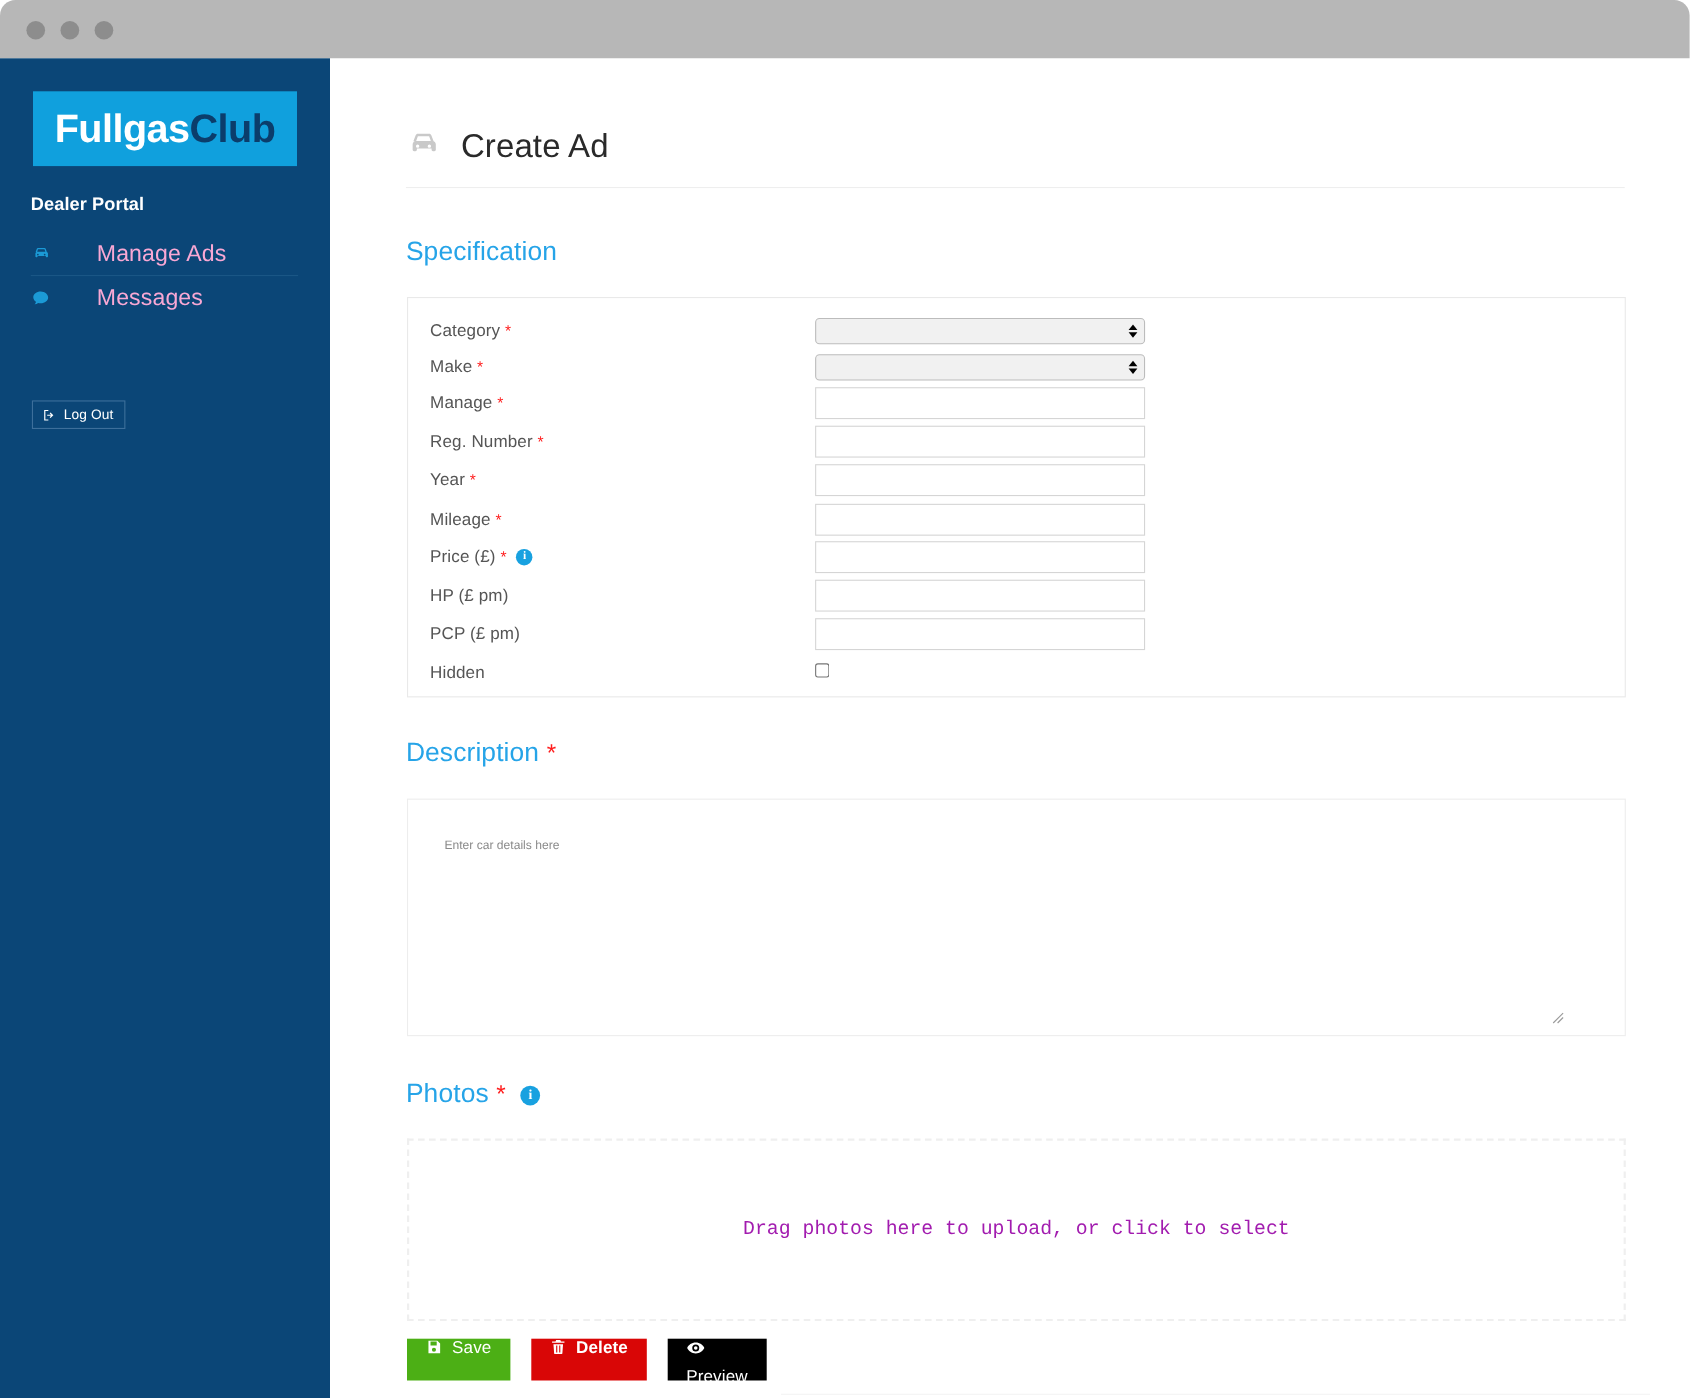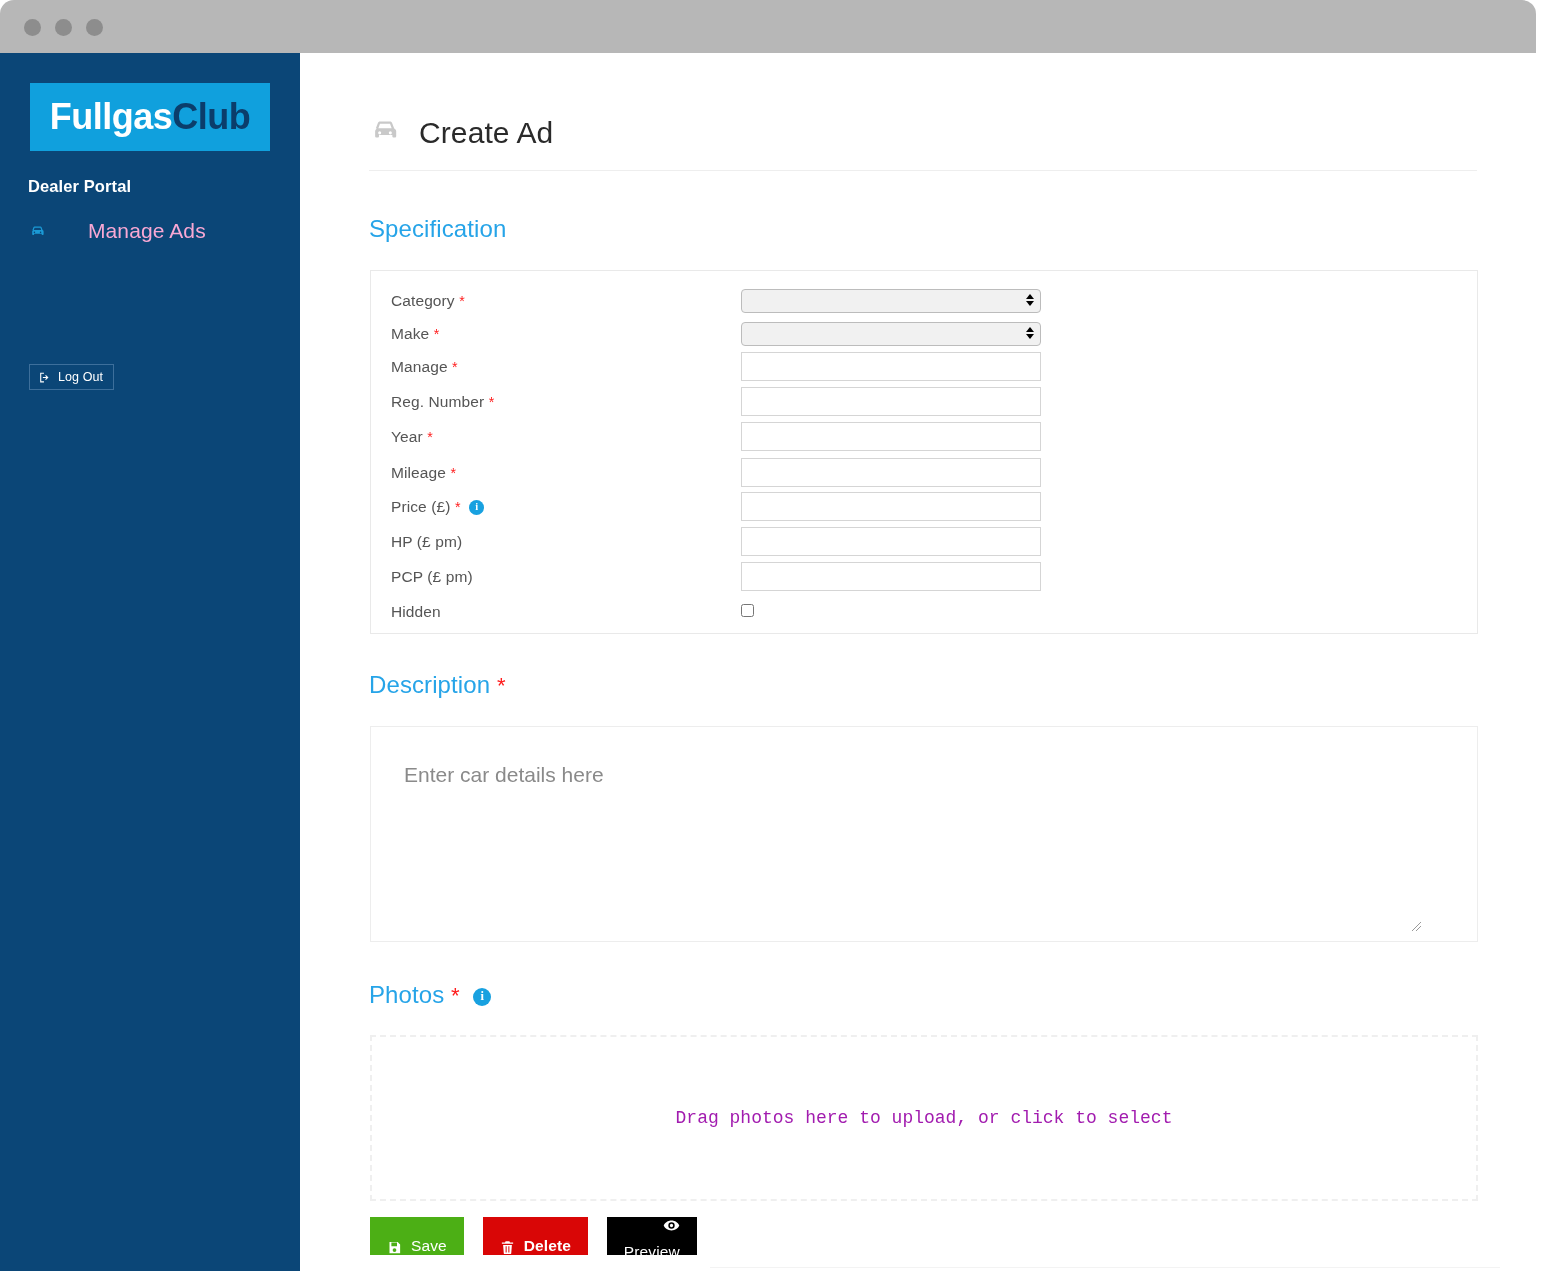--- a/index.html
+++ b/index.html
@@ -257,21 +257,21 @@
   
   .desc-area {
     position: absolute;
     left: 70px; top: 657px;
     width: 1108px;
     height: 216px;
     border: 1px solid #ededed;
     background: #ffffff;
     resize: none;
     padding: 36px 0 0 33px;
-    font-size: 21px;
+    font-size: 11px;
     font-family: "Liberation Sans", sans-serif;
     color: #333;
     outline: none;
   }
   .desc-area::placeholder { color: #8a8a8a; }
   .resize-grip {
     position: absolute;
     left: 1110px; top: 849px;
     width: 12px; height: 12px;
     pointer-events: none;
@@ -301,21 +301,21 @@
     display: flex;
     gap: 19px;
   }
   .btn {
     height: 38px;
     border: none;
     color: #ffffff;
     font-size: 15.5px;
     font-family: "Liberation Sans", sans-serif;
     display: inline-flex;
-    align-items: flex-end;
+    align-items: flex-start;
     gap: 9px;
     padding: 0 17px;
     cursor: pointer;
     letter-spacing: 0.1px;
   }
   .btn svg { display: block; }
   .btn-save    { background: #4caf15; }
   .btn-delete  { background: #d90606; font-weight: bold; }
   .btn-preview { background: #000000; flex-direction: column; }
 
@@ -353,20 +353,28 @@
       <div class="nav-item">
         <span class="nav-icon">
           <svg width="19" height="19" viewBox="0 0 24 24" fill="currentColor">
               <path d="M5.6 10.2 6.9 6.6c.2-.6.8-1 1.4-1h7.4c.6 0 1.2.4 1.4 1l1.3 3.6c.8.3 1.3 1 1.3 1.9v3.3c0 .5-.4.9-.9.9h-.7c-.5 0-.9-.4-.9-.9v-.7H7.8v.7c0 .5-.4.9-.9.9h-.7c-.5 0-.9-.4-.9-.9v-3.3c0-.9.5-1.6 1.3-1.9zm1.7-.2h9.4l-1-2.8H8.3l-1 2.8zm.8 2.1a1 1 0 1 0 0 2 1 1 0 0 0 0-2zm7.8 0a1 1 0 1 0 0 2 1 1 0 0 0 0-2z"></path>
             </svg>
         </span>
         <span class="nav-label">Manage Ads</span>
       </div>
 
 
+      <div class="nav-item">
+        <span class="nav-icon">
+          <svg width="18" height="18" viewBox="0 0 24 24" fill="currentColor">
+              <path d="M12 4C6.9 4 3 7.1 3 11c0 2.2 1.3 4.2 3.3 5.5-.2 1.2-.8 2.3-1.7 3.1 1.6-.2 3.1-.8 4.3-1.7 1 .3 2 .4 3.1.4 5.1 0 9-3.1 9-7s-3.9-7.3-9-7.3z"></path>
+            </svg>
+        </span>
+        <span class="nav-label">Messages</span>
+      </div>
 
     </div>
 
     <button class="logout-btn">
       <span>
         <svg width="13" height="13" viewBox="0 0 24 24" fill="currentColor">
             <path d="M4 3h7v2H6v14h5v2H4V3z"></path>
             <path d="M14.6 7.4 13.2 8.8 15.4 11H9v2h6.4l-2.2 2.2 1.4 1.4L19.4 12l-4.8-4.6z"></path>
           </svg>
       </span>

